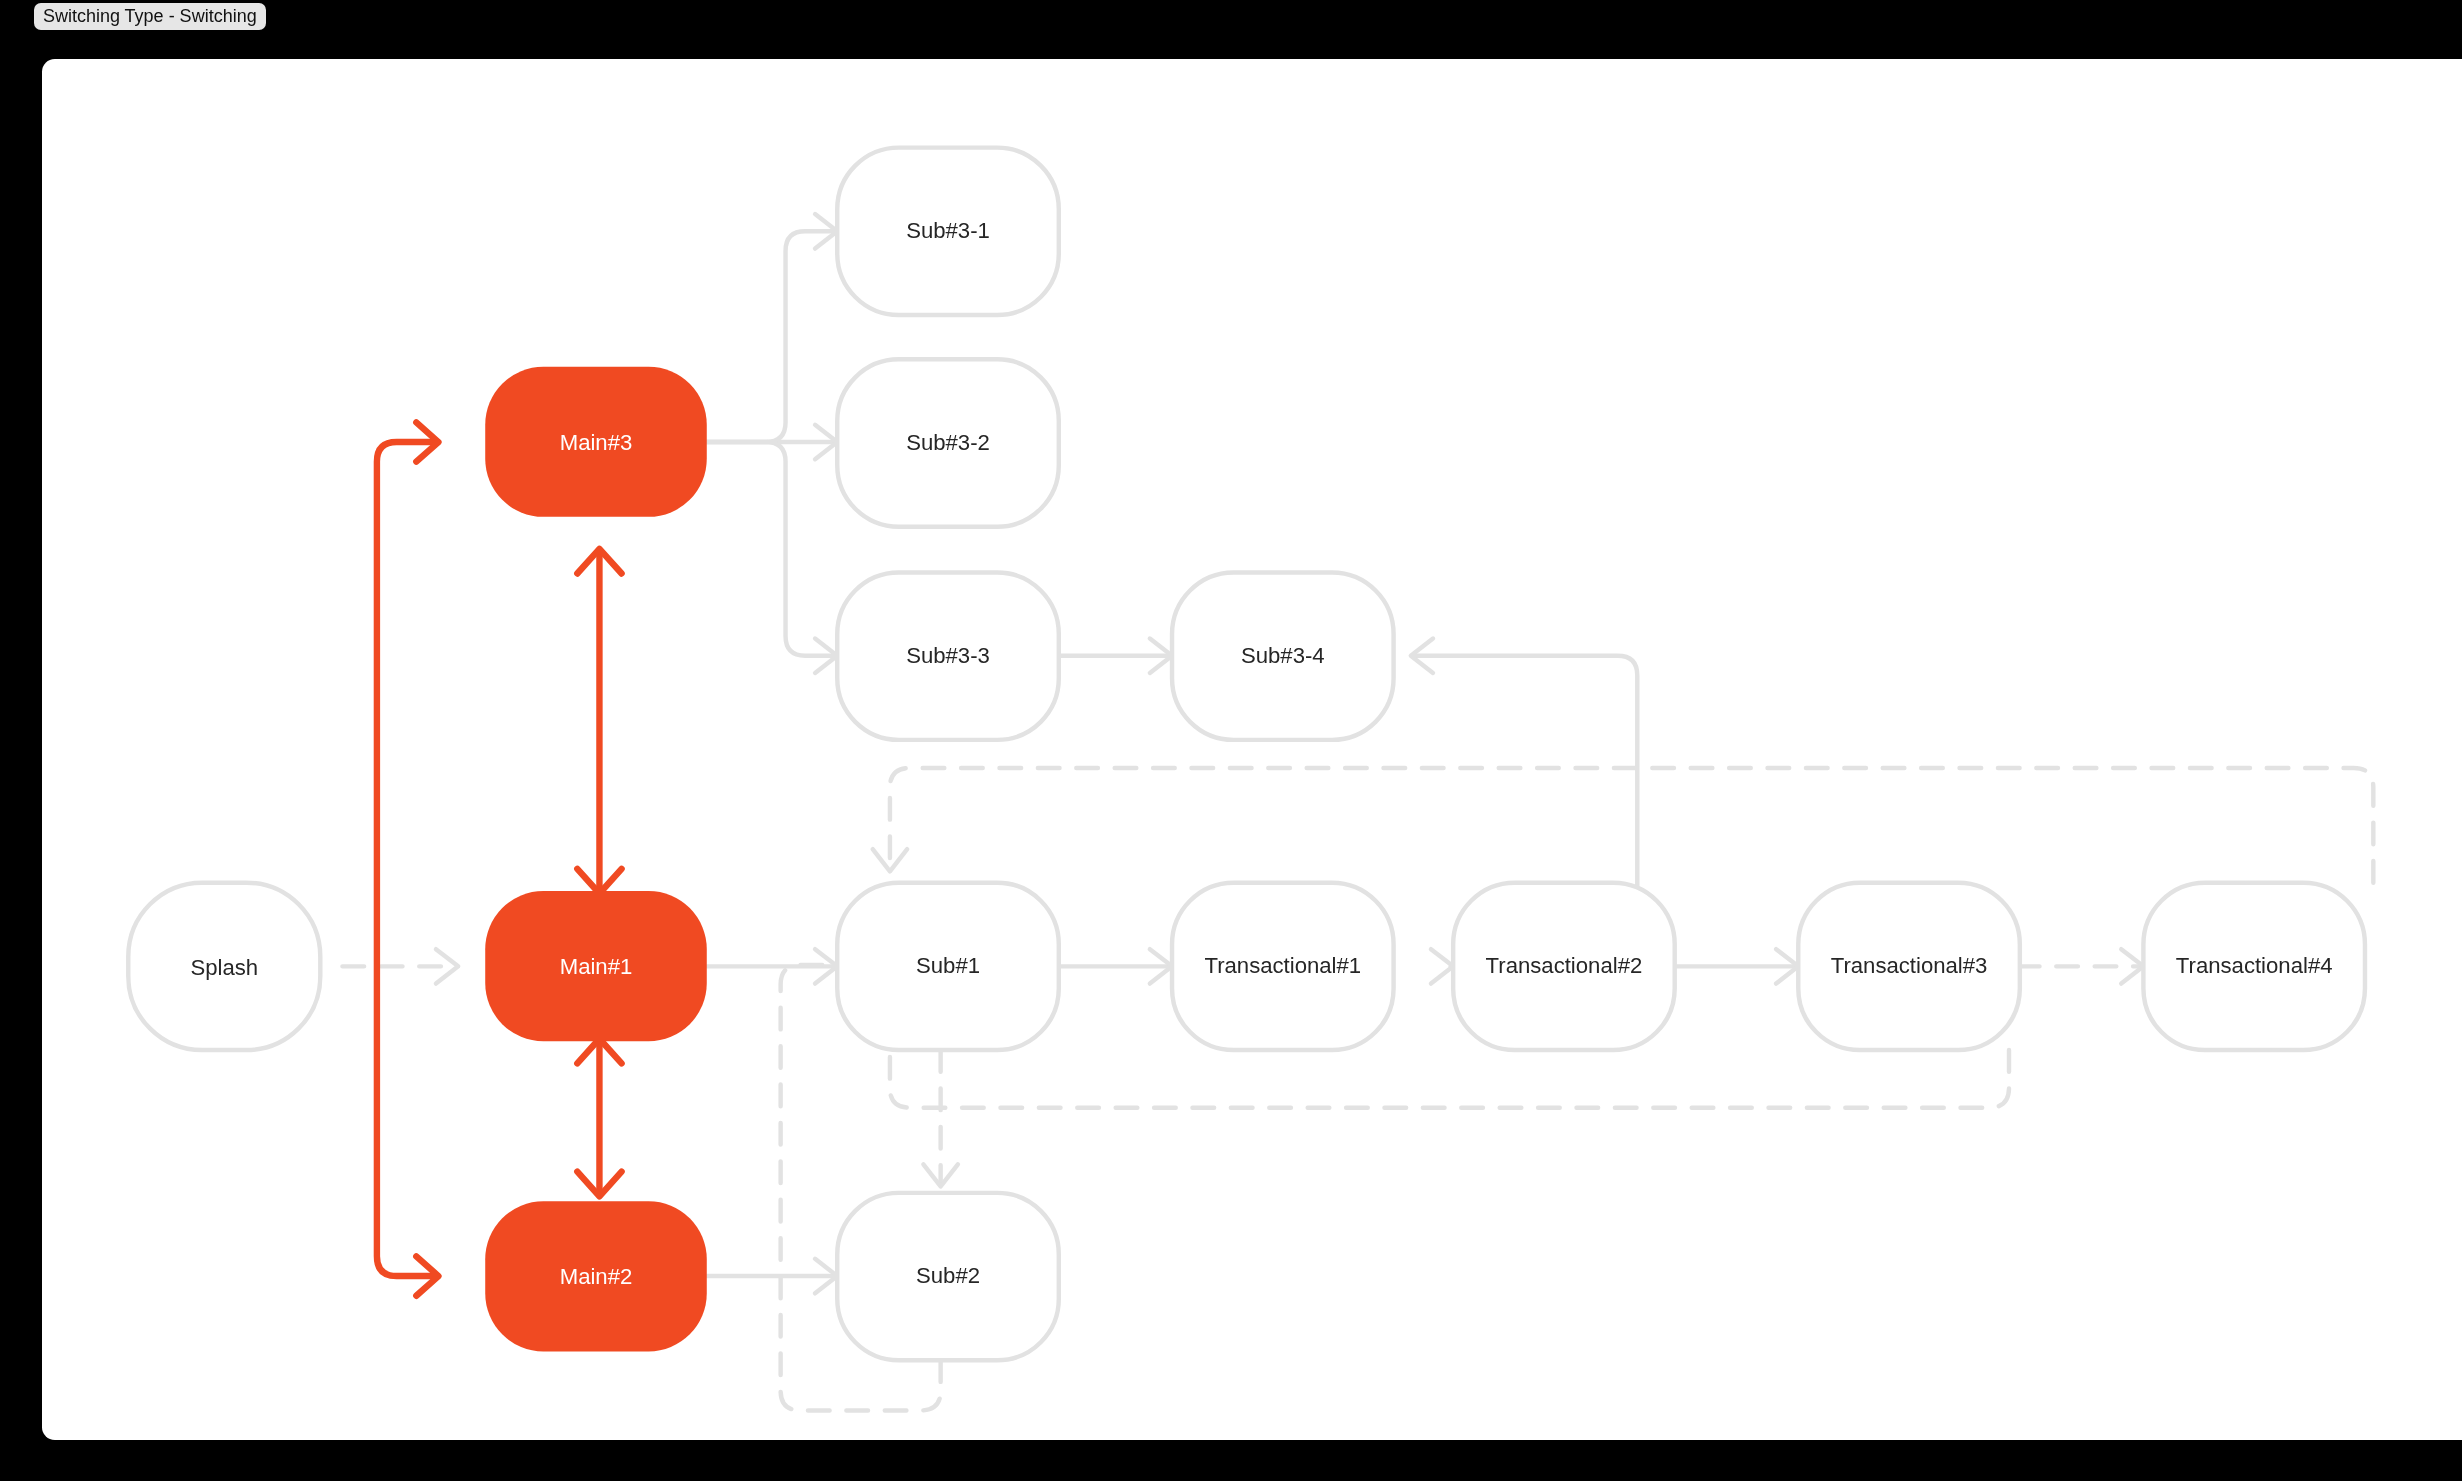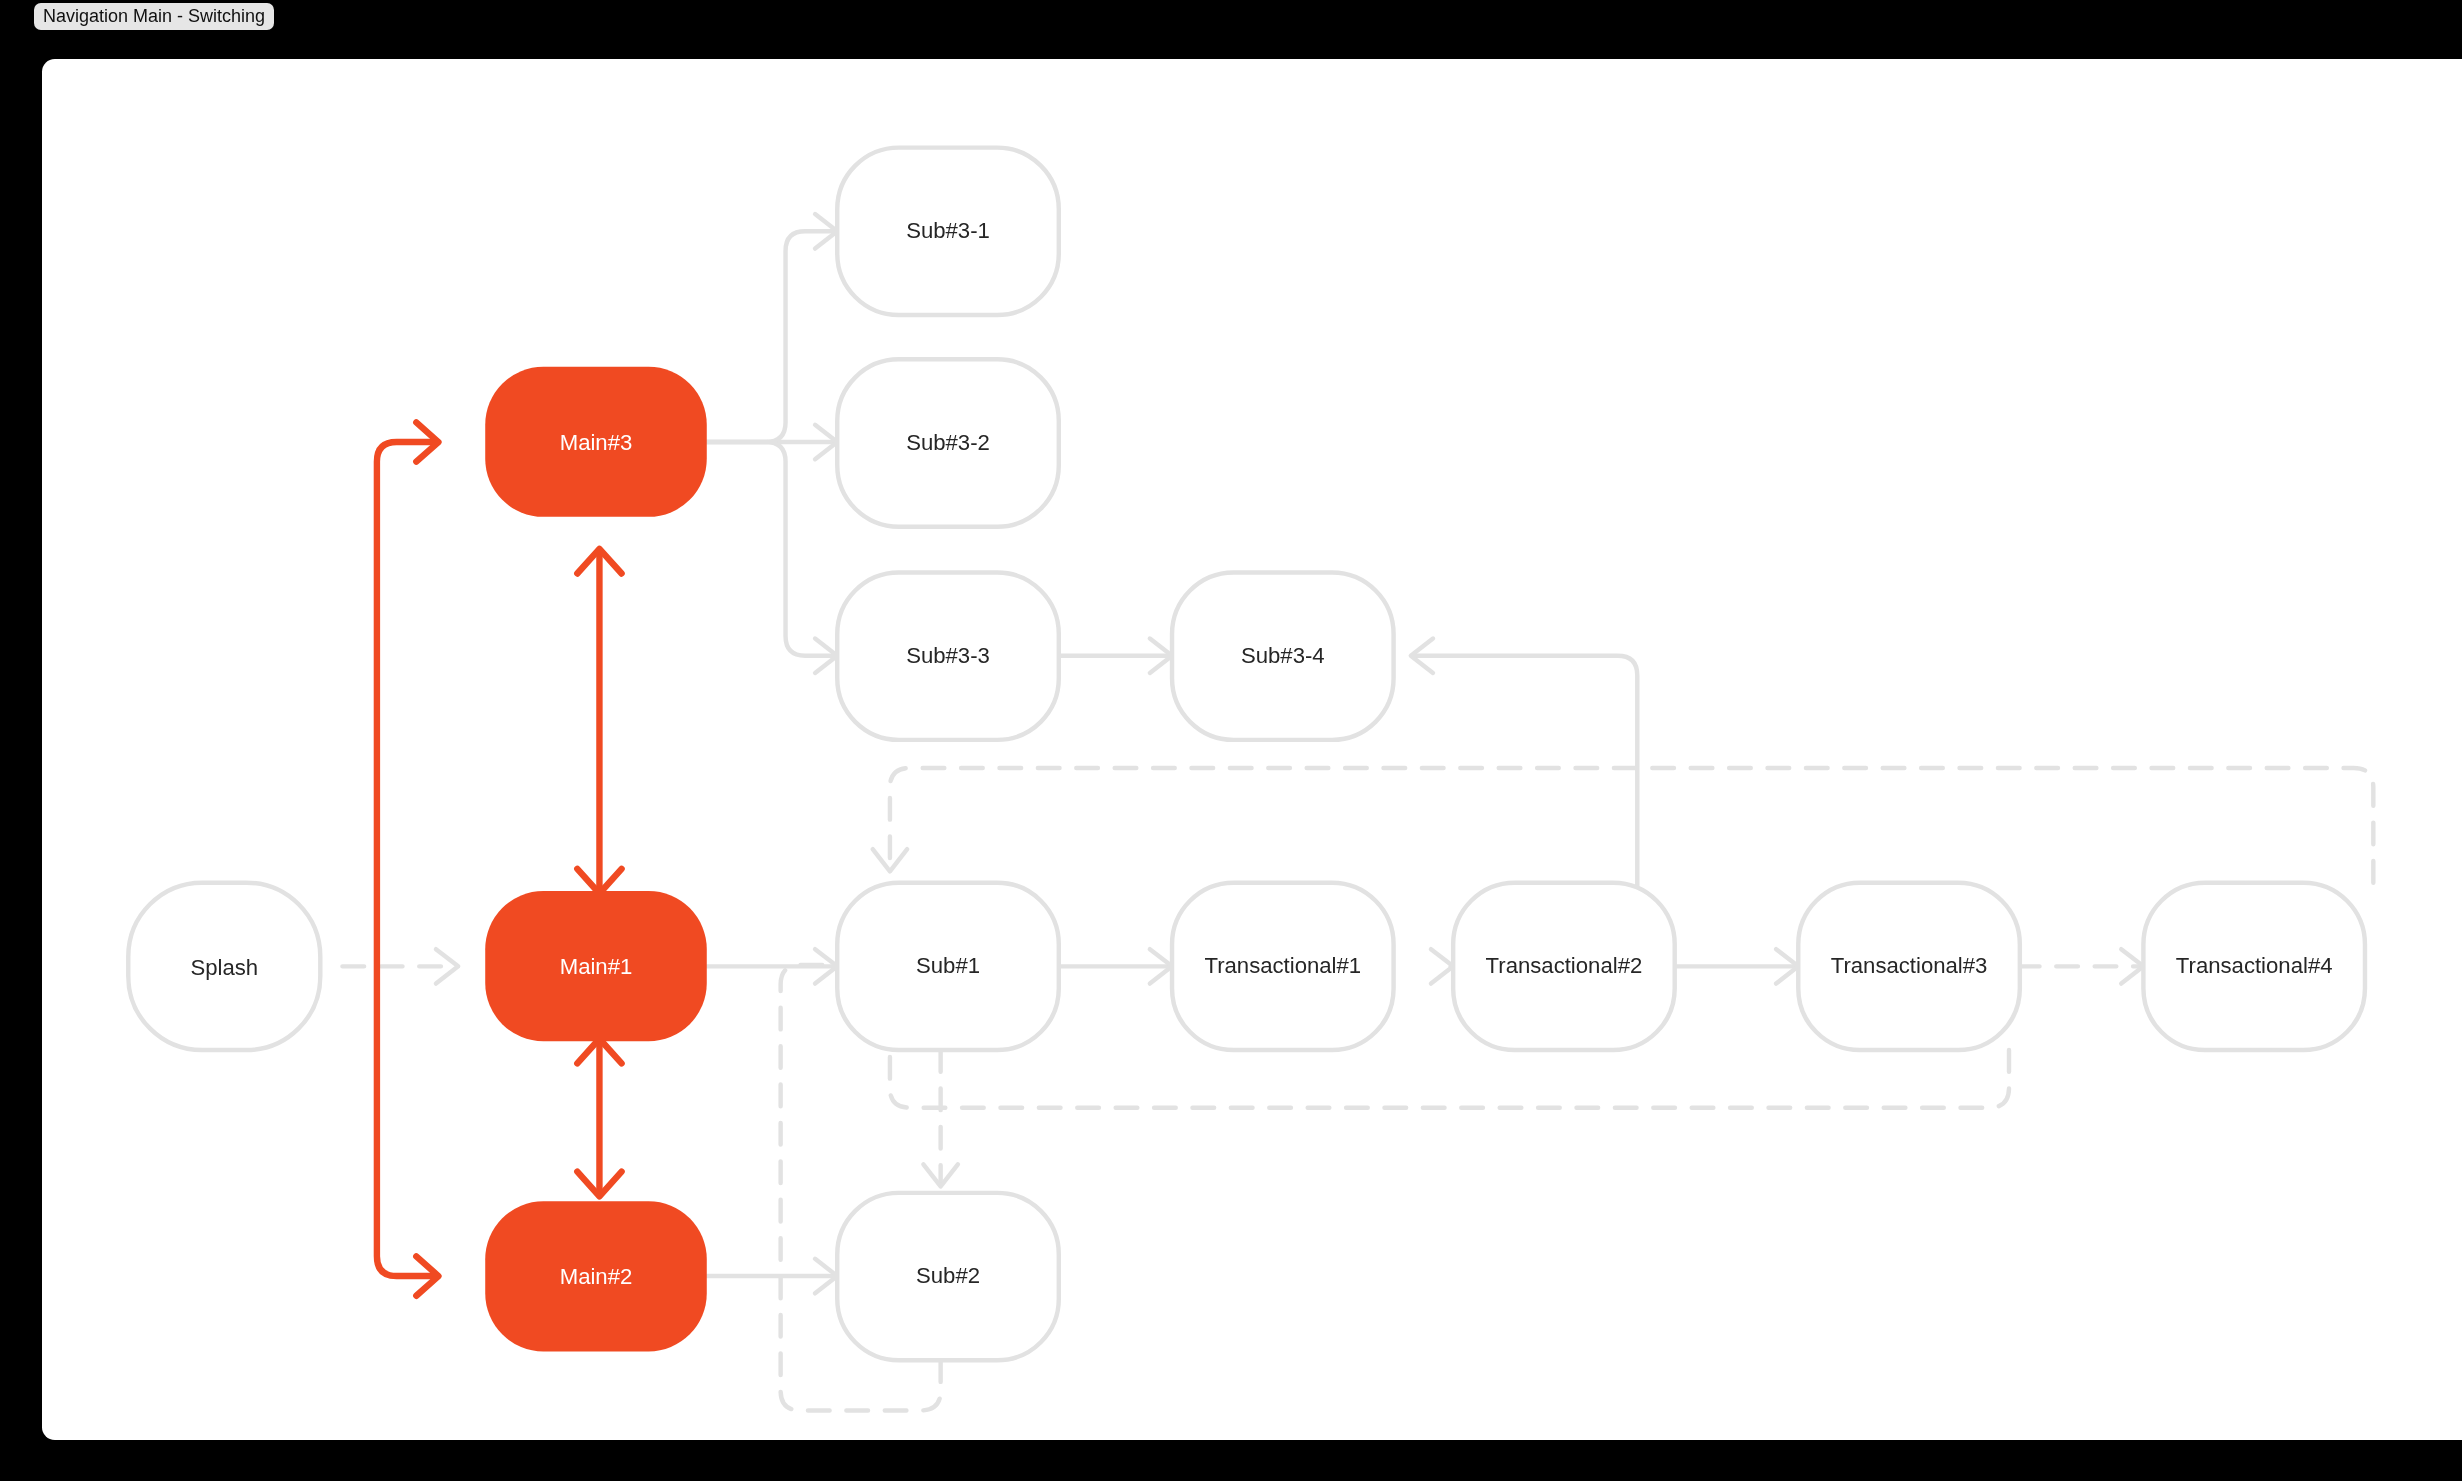--- a/index.html
+++ b/index.html
@@ -35,21 +35,21 @@
   .edge.dash{stroke-dasharray:44 34;}
   .edge-o{fill:none;stroke:#F04A22;stroke-width:13;stroke-linecap:round;stroke-linejoin:round;}
   .head{fill:none;stroke:#e2e2e2;stroke-width:9;stroke-linecap:round;stroke-linejoin:round;}
   .head-o{fill:none;stroke:#F04A22;stroke-width:13;stroke-linecap:round;stroke-linejoin:round;}
 </style>
 </head>
 <body>
 
 <div id="stage">
 
-  <div id="title-badge">Navigation Main - Switching</div>
+  <div id="title-badge">Switching Type - Switching</div>
 
   <div id="panel">
     <svg id="canvas" viewBox="0 0 5055 2805" xmlns="http://www.w3.org/2000/svg">
 
       <g>
 
         <g>
           <path class="edge dash" d="M 610 1843 L 840 1843"></path>
           <path class="head" d="M 800 1808 L 845 1843 L 800 1878"></path>
         </g>

